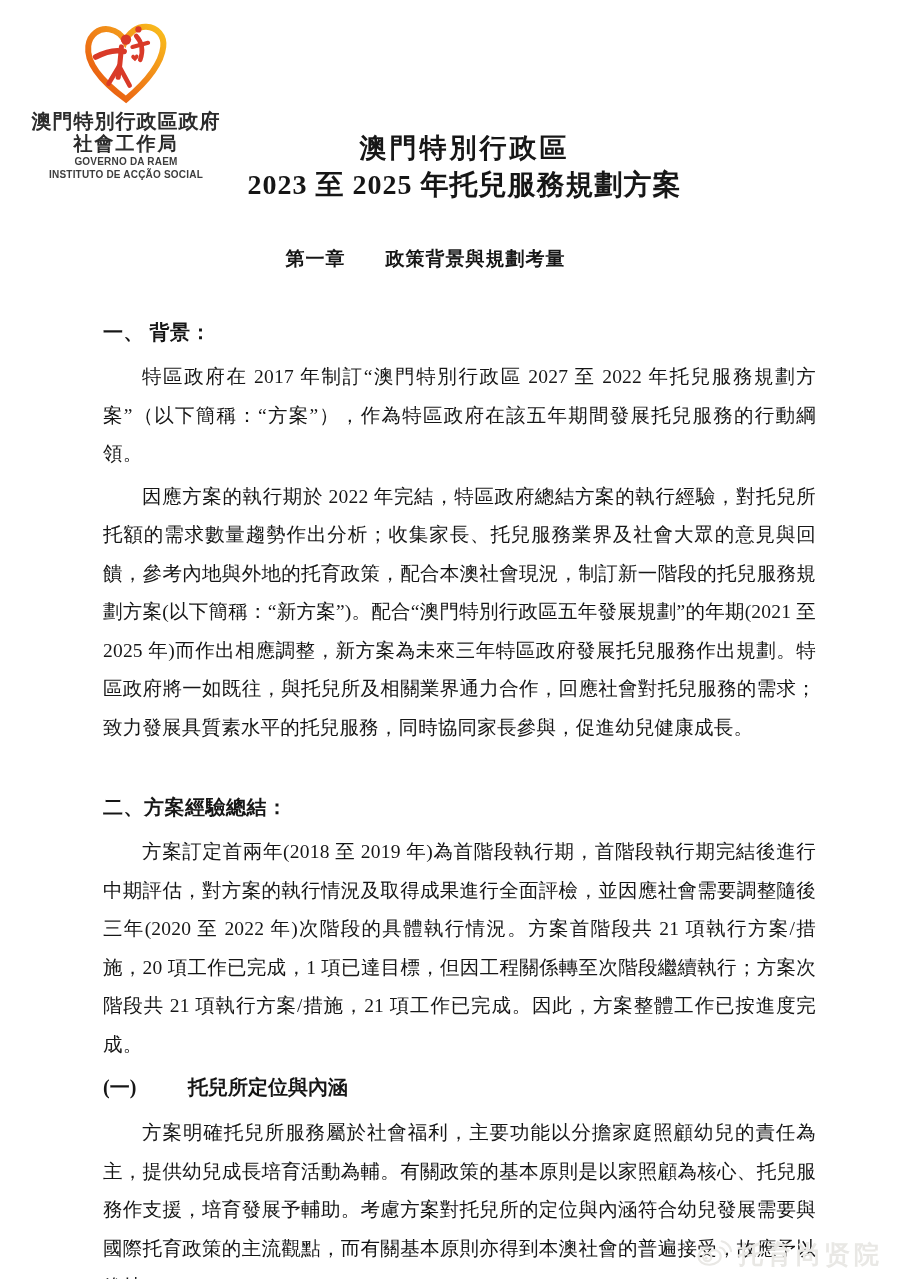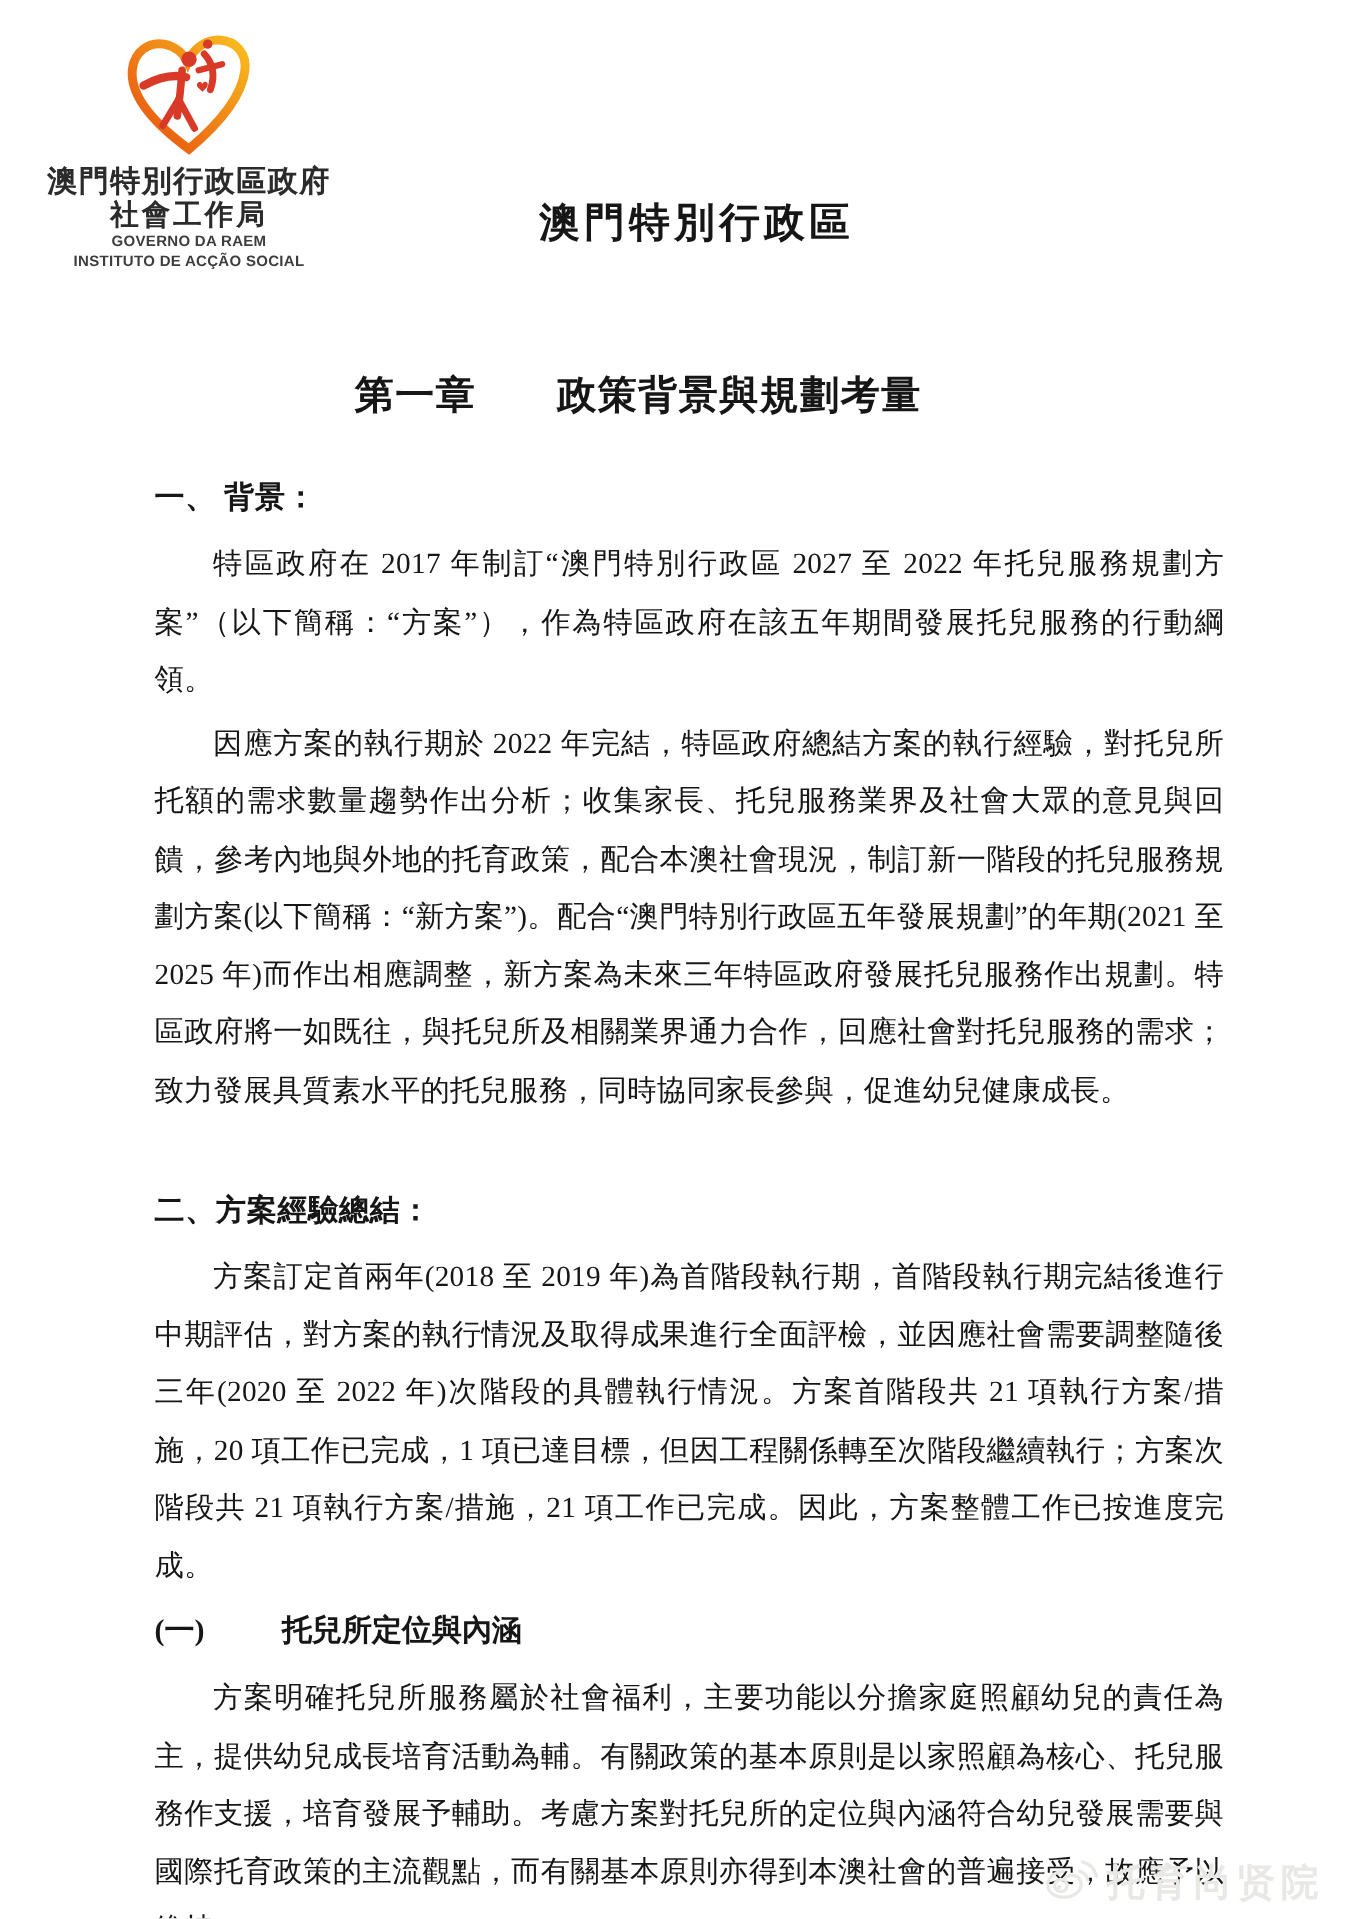--- a/index.html
+++ b/index.html
@@ -74,21 +74,21 @@
     letter-spacing: 1px;
   }
   .chapter {
     position: absolute;
     left: 0;
     top: 246px;
     width: 824px;
     padding-left: 27px;
     box-sizing: border-box;
     text-align: center;
-    font-size: 26px;
+    font-size: 19px;
     font-weight: 700;
     letter-spacing: 1px;
   }
 
   
   .content {
     position: absolute;
     left: 103px;
     top: 318px;
     width: 713px;
@@ -167,20 +167,21 @@
       <path d="M56.5 41.5 c -2.4 -3.2 1.8 -5.6 3.2 -2.6 c 1.2 -3.1 5.4 -1.2 3.4 2.2 l -3.3 3.4 z" fill="#d93a28"></path>
     </svg>
     <div class="logo-cn1">澳門特別行政區政府</div>
     <div class="logo-cn2">社會工作局</div>
     <div class="logo-pt1">GOVERNO DA RAEM</div>
     <div class="logo-pt2">INSTITUTO DE ACÇÃO SOCIAL</div>
   </div>
 
   <div class="title-block">
     <div class="title-line1">澳門特別行政區</div>
+    <div class="title-line2">2023 至 2025 年托兒服務規劃方案</div>
   </div>
 
   <div class="chapter">第一章　　政策背景與規劃考量</div>
 
   <div class="content">
 
     <h2 class="sec-heading">一、 背景：</h2>
     <p>特區政府在 2017 年制訂“澳門特別行政區 2027 至 2022 年托兒服務規劃方案”（以下簡稱：“方案”），作為特區政府在該五年期間發展托兒服務的行動綱領。</p>
     <p>因應方案的執行期於 2022 年完結，特區政府總結方案的執行經驗，對托兒所托額的需求數量趨勢作出分析；收集家長、托兒服務業界及社會大眾的意見與回饋，參考內地與外地的托育政策，配合本澳社會現況，制訂新一階段的托兒服務規劃方案(以下簡稱：“新方案”)。配合“澳門特別行政區五年發展規劃”的年期(2021 至 2025 年)而作出相應調整，新方案為未來三年特區政府發展托兒服務作出規劃。特區政府將一如既往，與托兒所及相關業界通力合作，回應社會對托兒服務的需求；致力發展具質素水平的托兒服務，同時協同家長參與，促進幼兒健康成長。</p>
 

